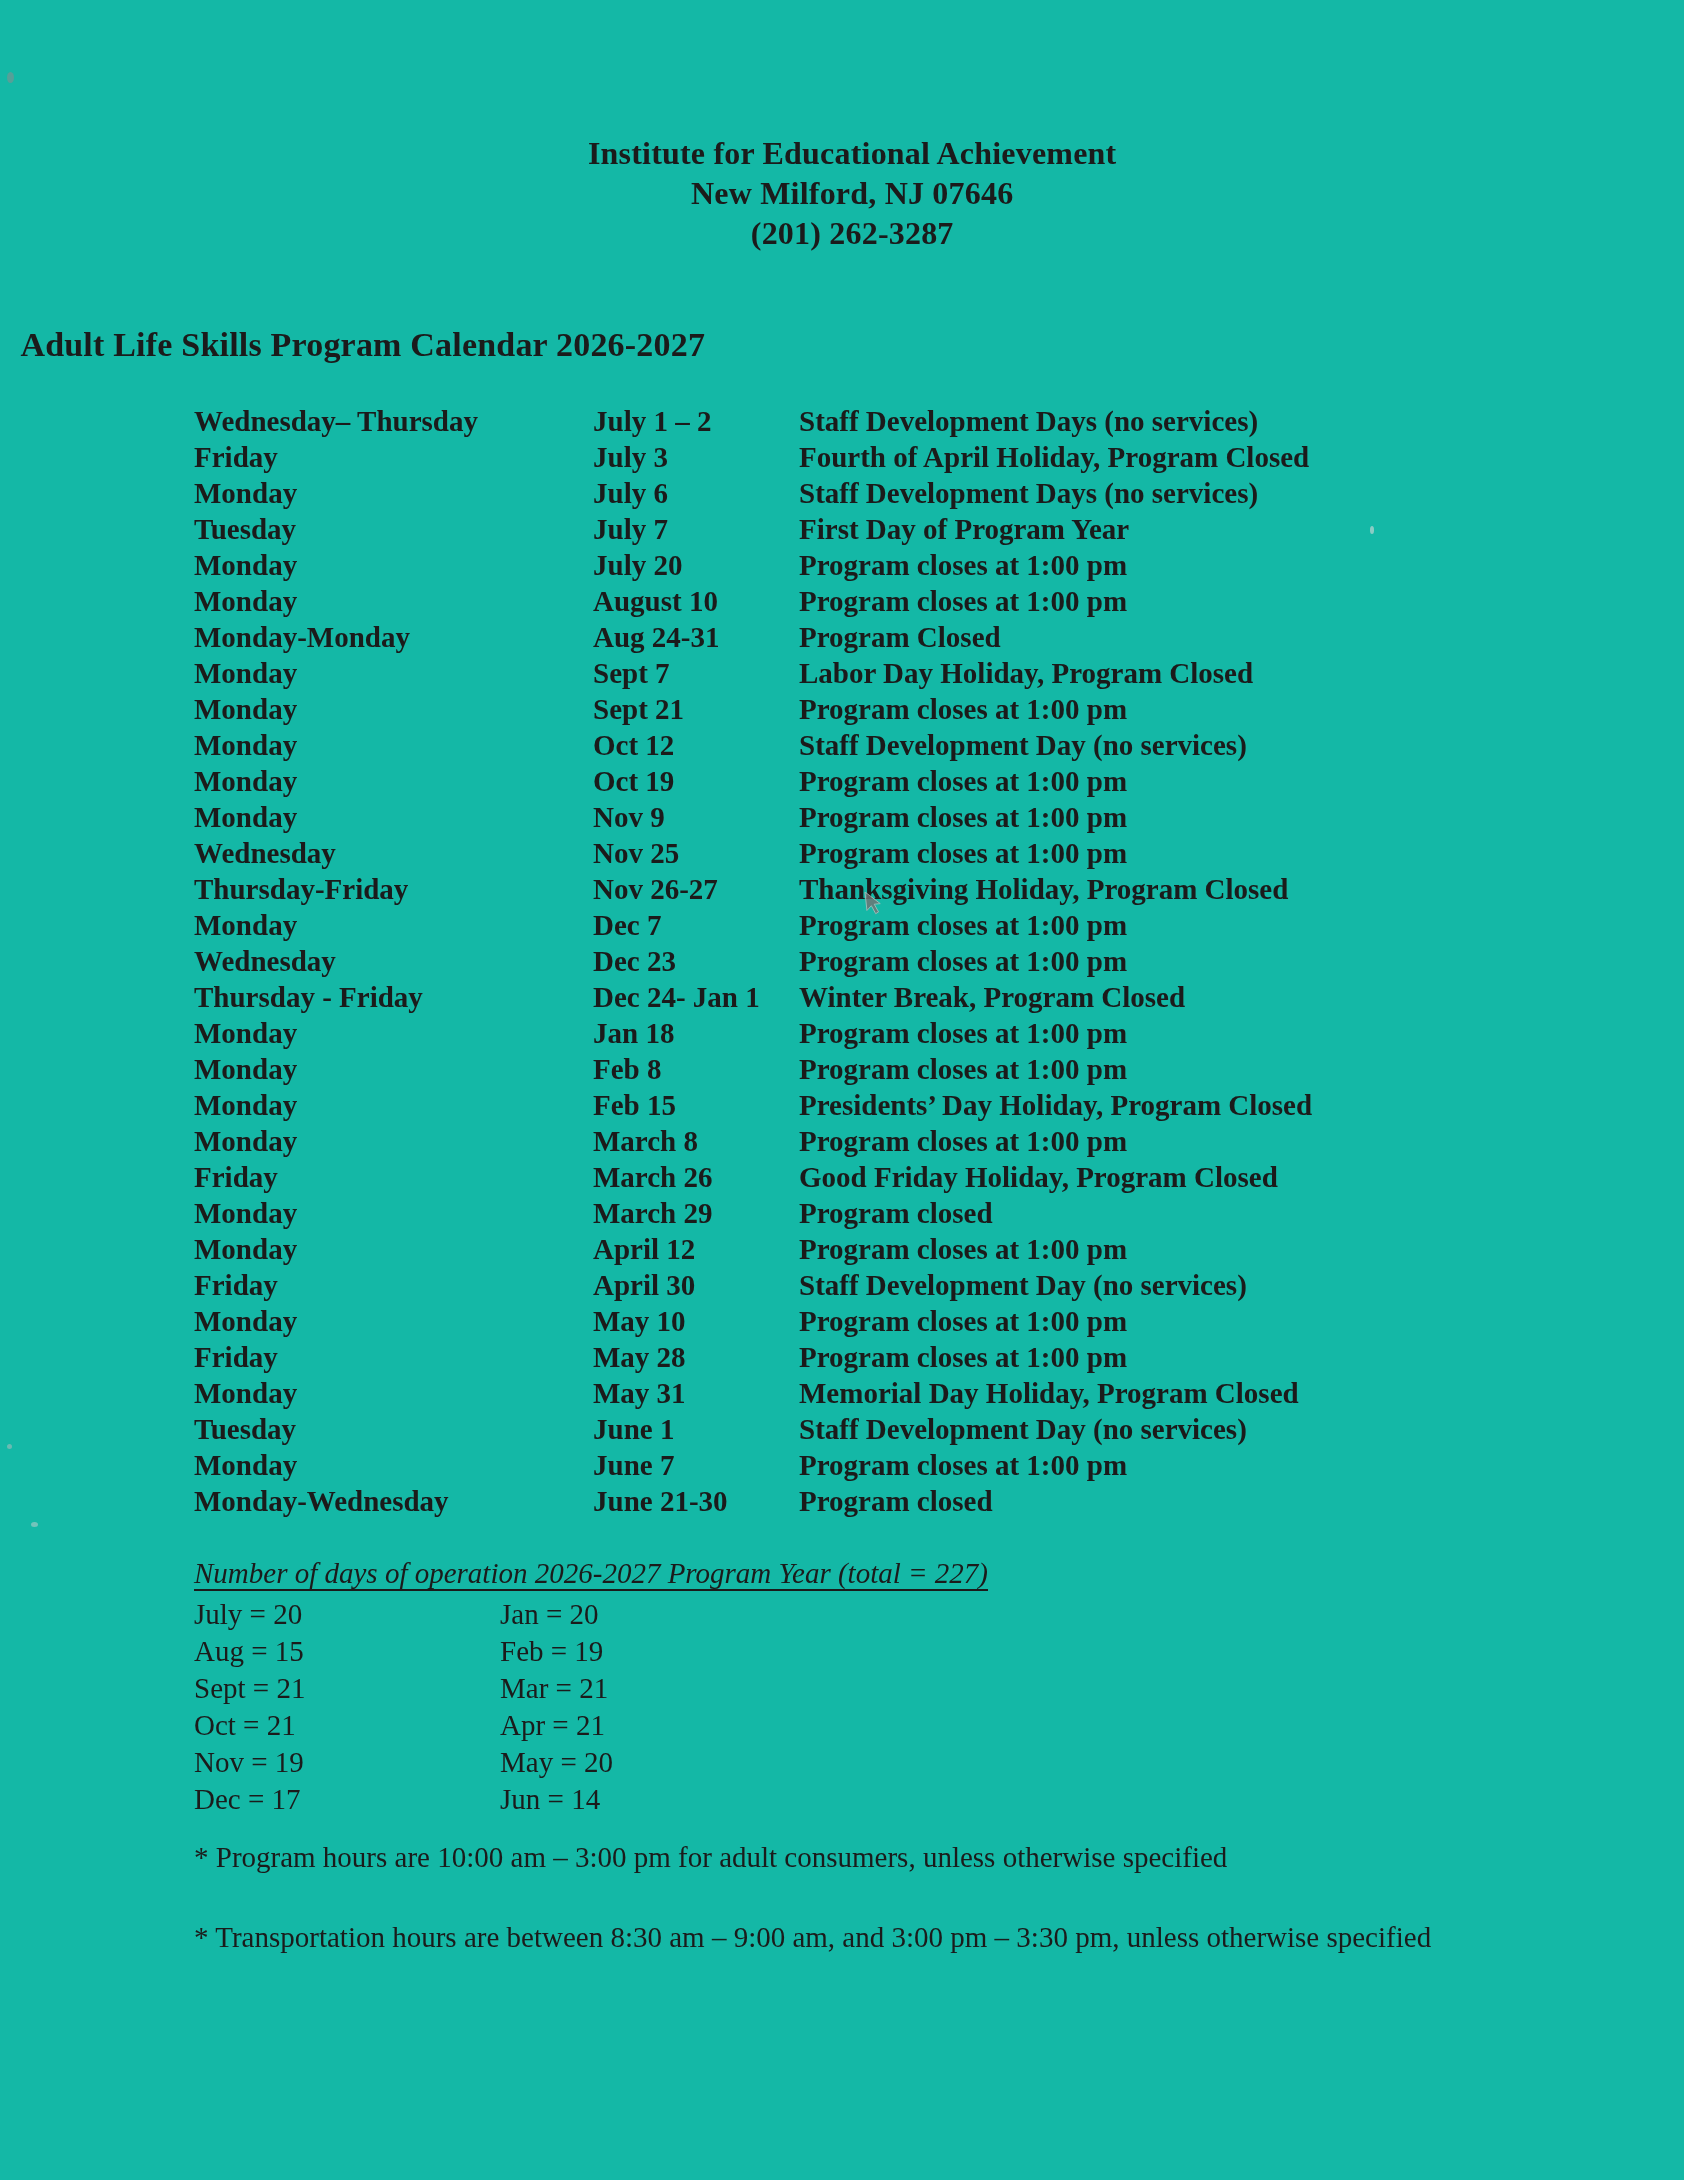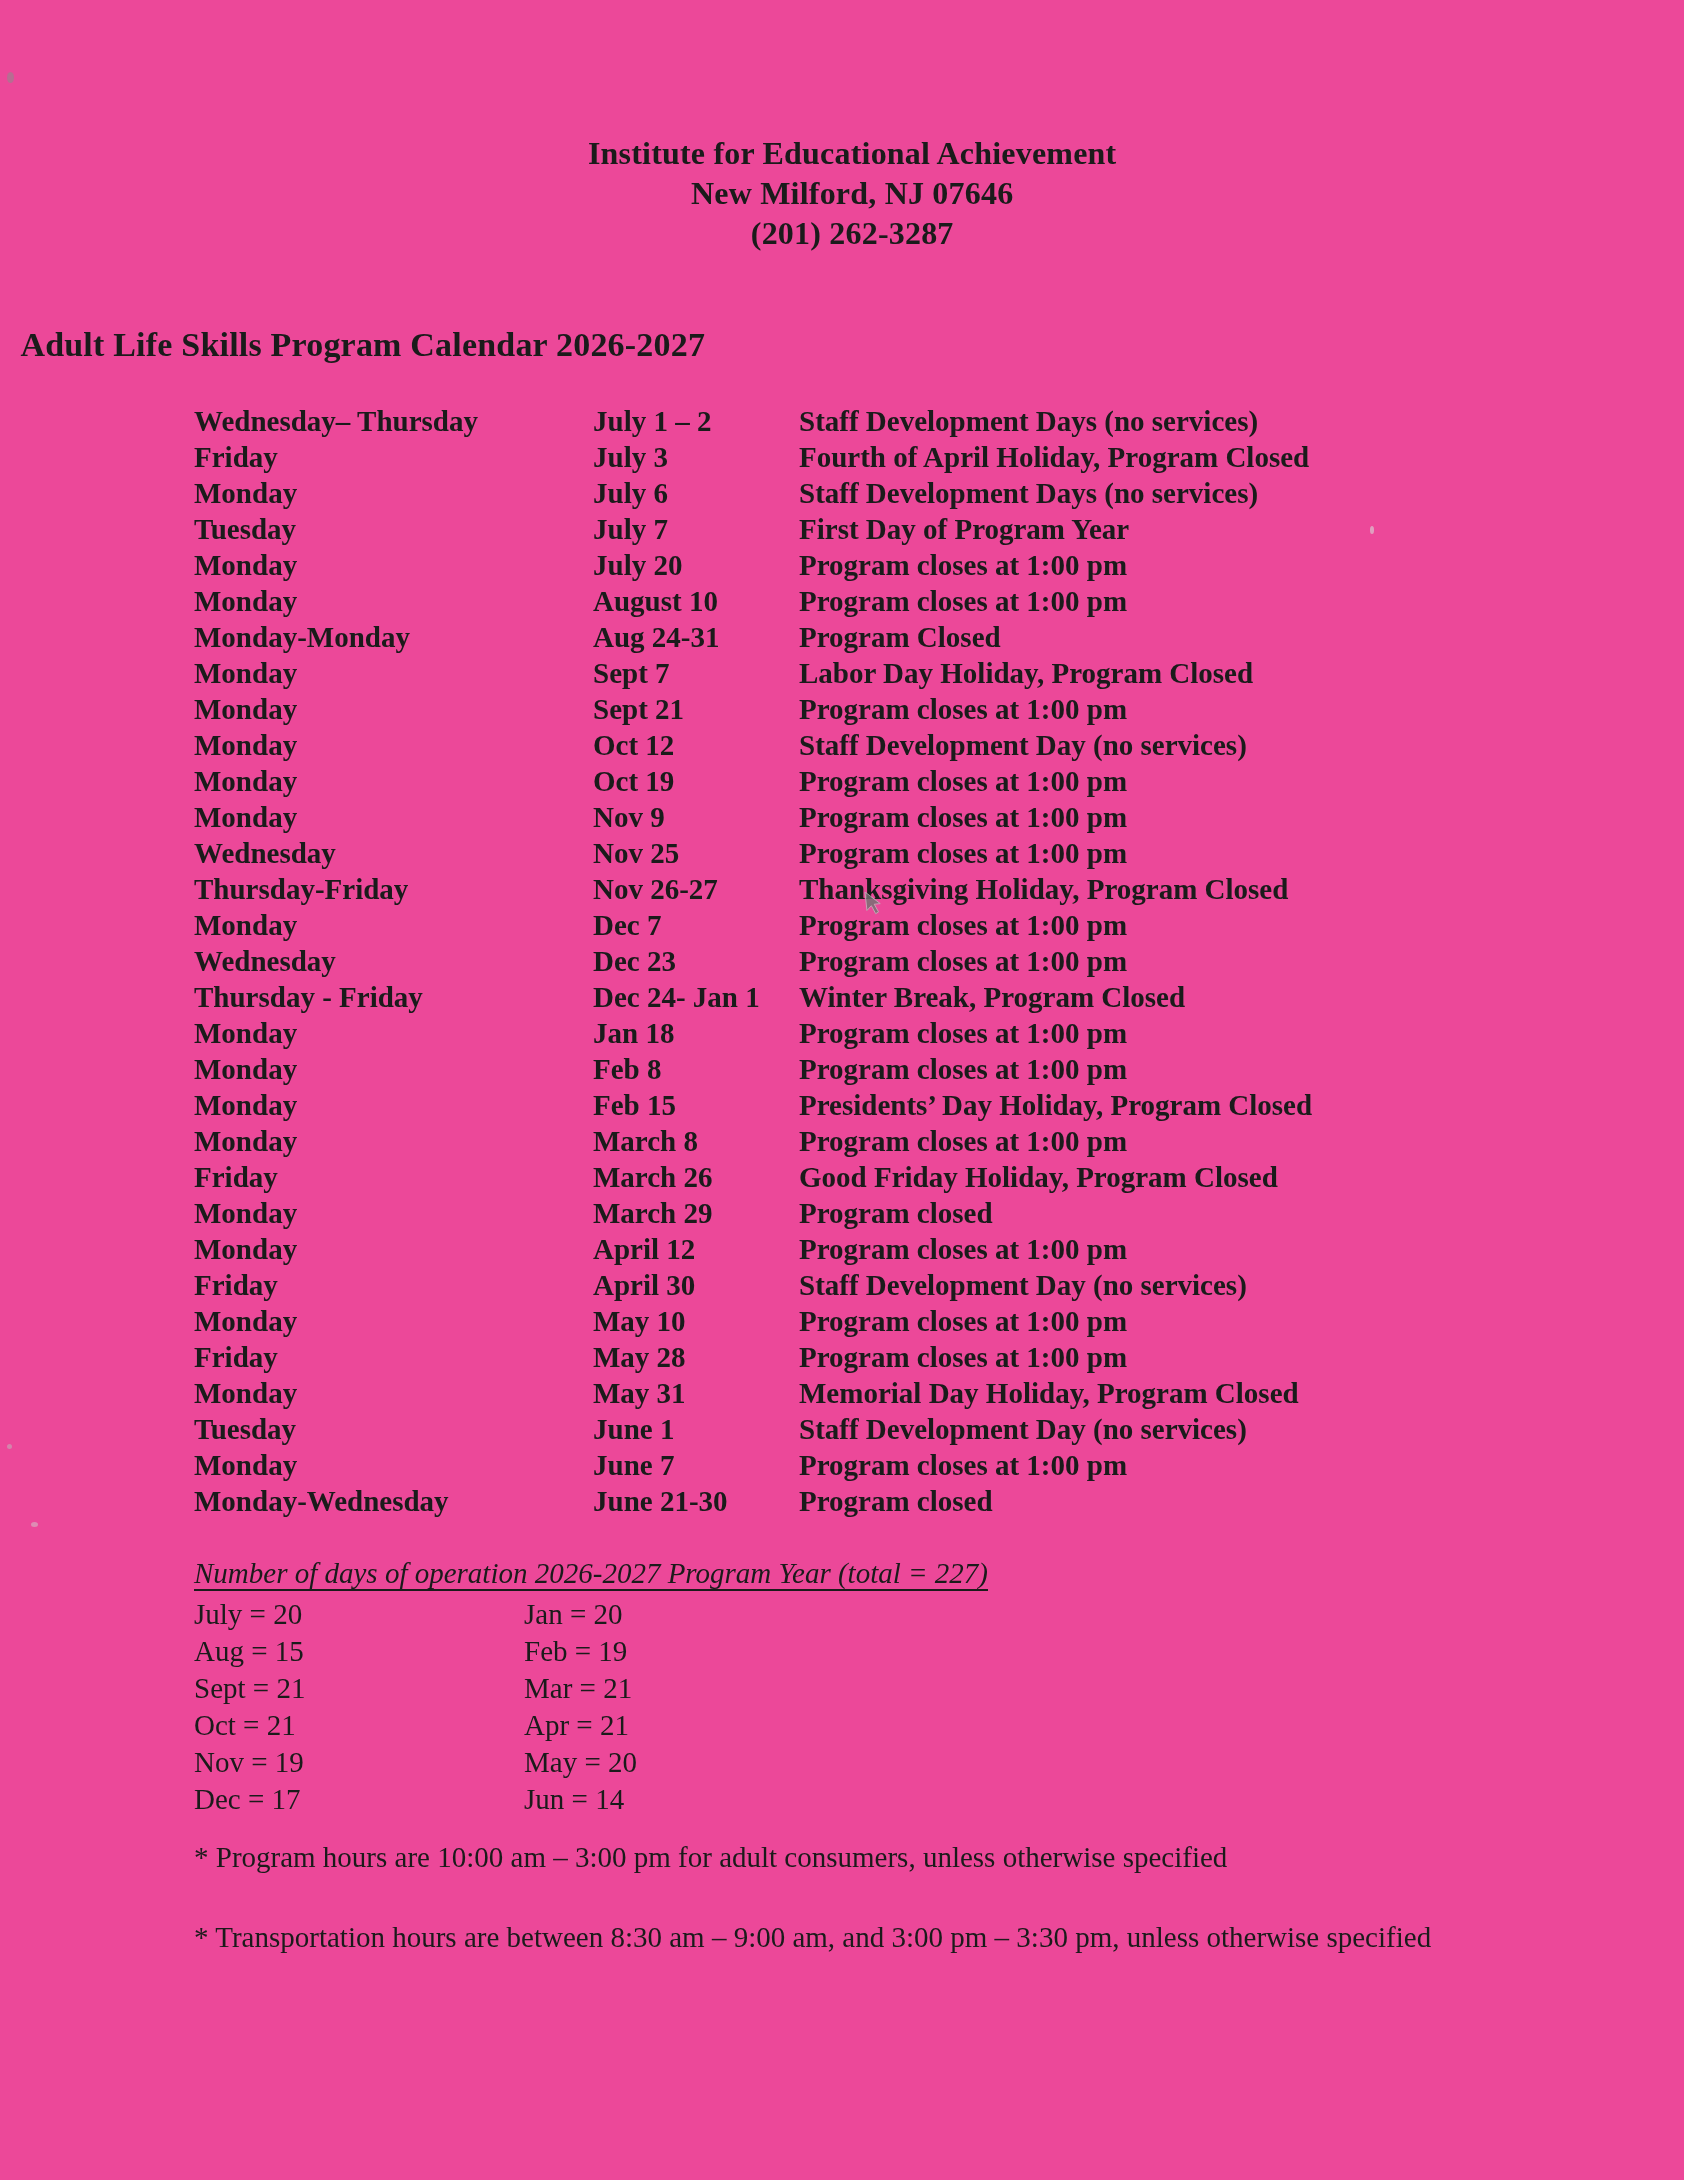--- a/index.html
+++ b/index.html
@@ -1,20 +1,20 @@
 <!DOCTYPE html>
 <html style="font-size:13.6px"><head>
 <meta charset="utf-8">
 <style>
   html, body { margin:0; padding:0; background:#e9e9e9; }
   .page {
     position:relative;
     width:1684px;
     height:2181px;
-    background:#ec4899;
+    background:#14b8a6;
     font-family:"Liberation Serif","DejaVu Serif",serif;
     color:#1b1b1b;
     overflow:hidden;
   }
   .header-block {
     position:absolute; top:133px; left:20.4px; right:0;
     text-align:center; font-weight:bold;
     font-size:32px; line-height:40px;
     letter-spacing:0.2px;
   }
@@ -40,21 +40,21 @@
     text-underline-offset:6px;
     text-decoration-thickness:2.1px;
     white-space:nowrap;
   }
   .summary-col {
     position:absolute; top:1596px;
     font-size:29px; line-height:37px;
     white-space:nowrap;
   }
   .summary-col.left  { left:194px; }
-  .summary-col.right { left:500px;margin-left:24px; }
+  .summary-col.right { left:500px; }
   .footnote-1 {
     position:absolute; top:1841px; left:194px;
     font-size:29px; white-space:nowrap;
   }
   .footnote-2 {
     position:absolute; top:1917px; left:194px; width:1303px;
     font-size:29px; line-height:40px;
   }
   
   .speck { position:absolute; border-radius:50%; }

